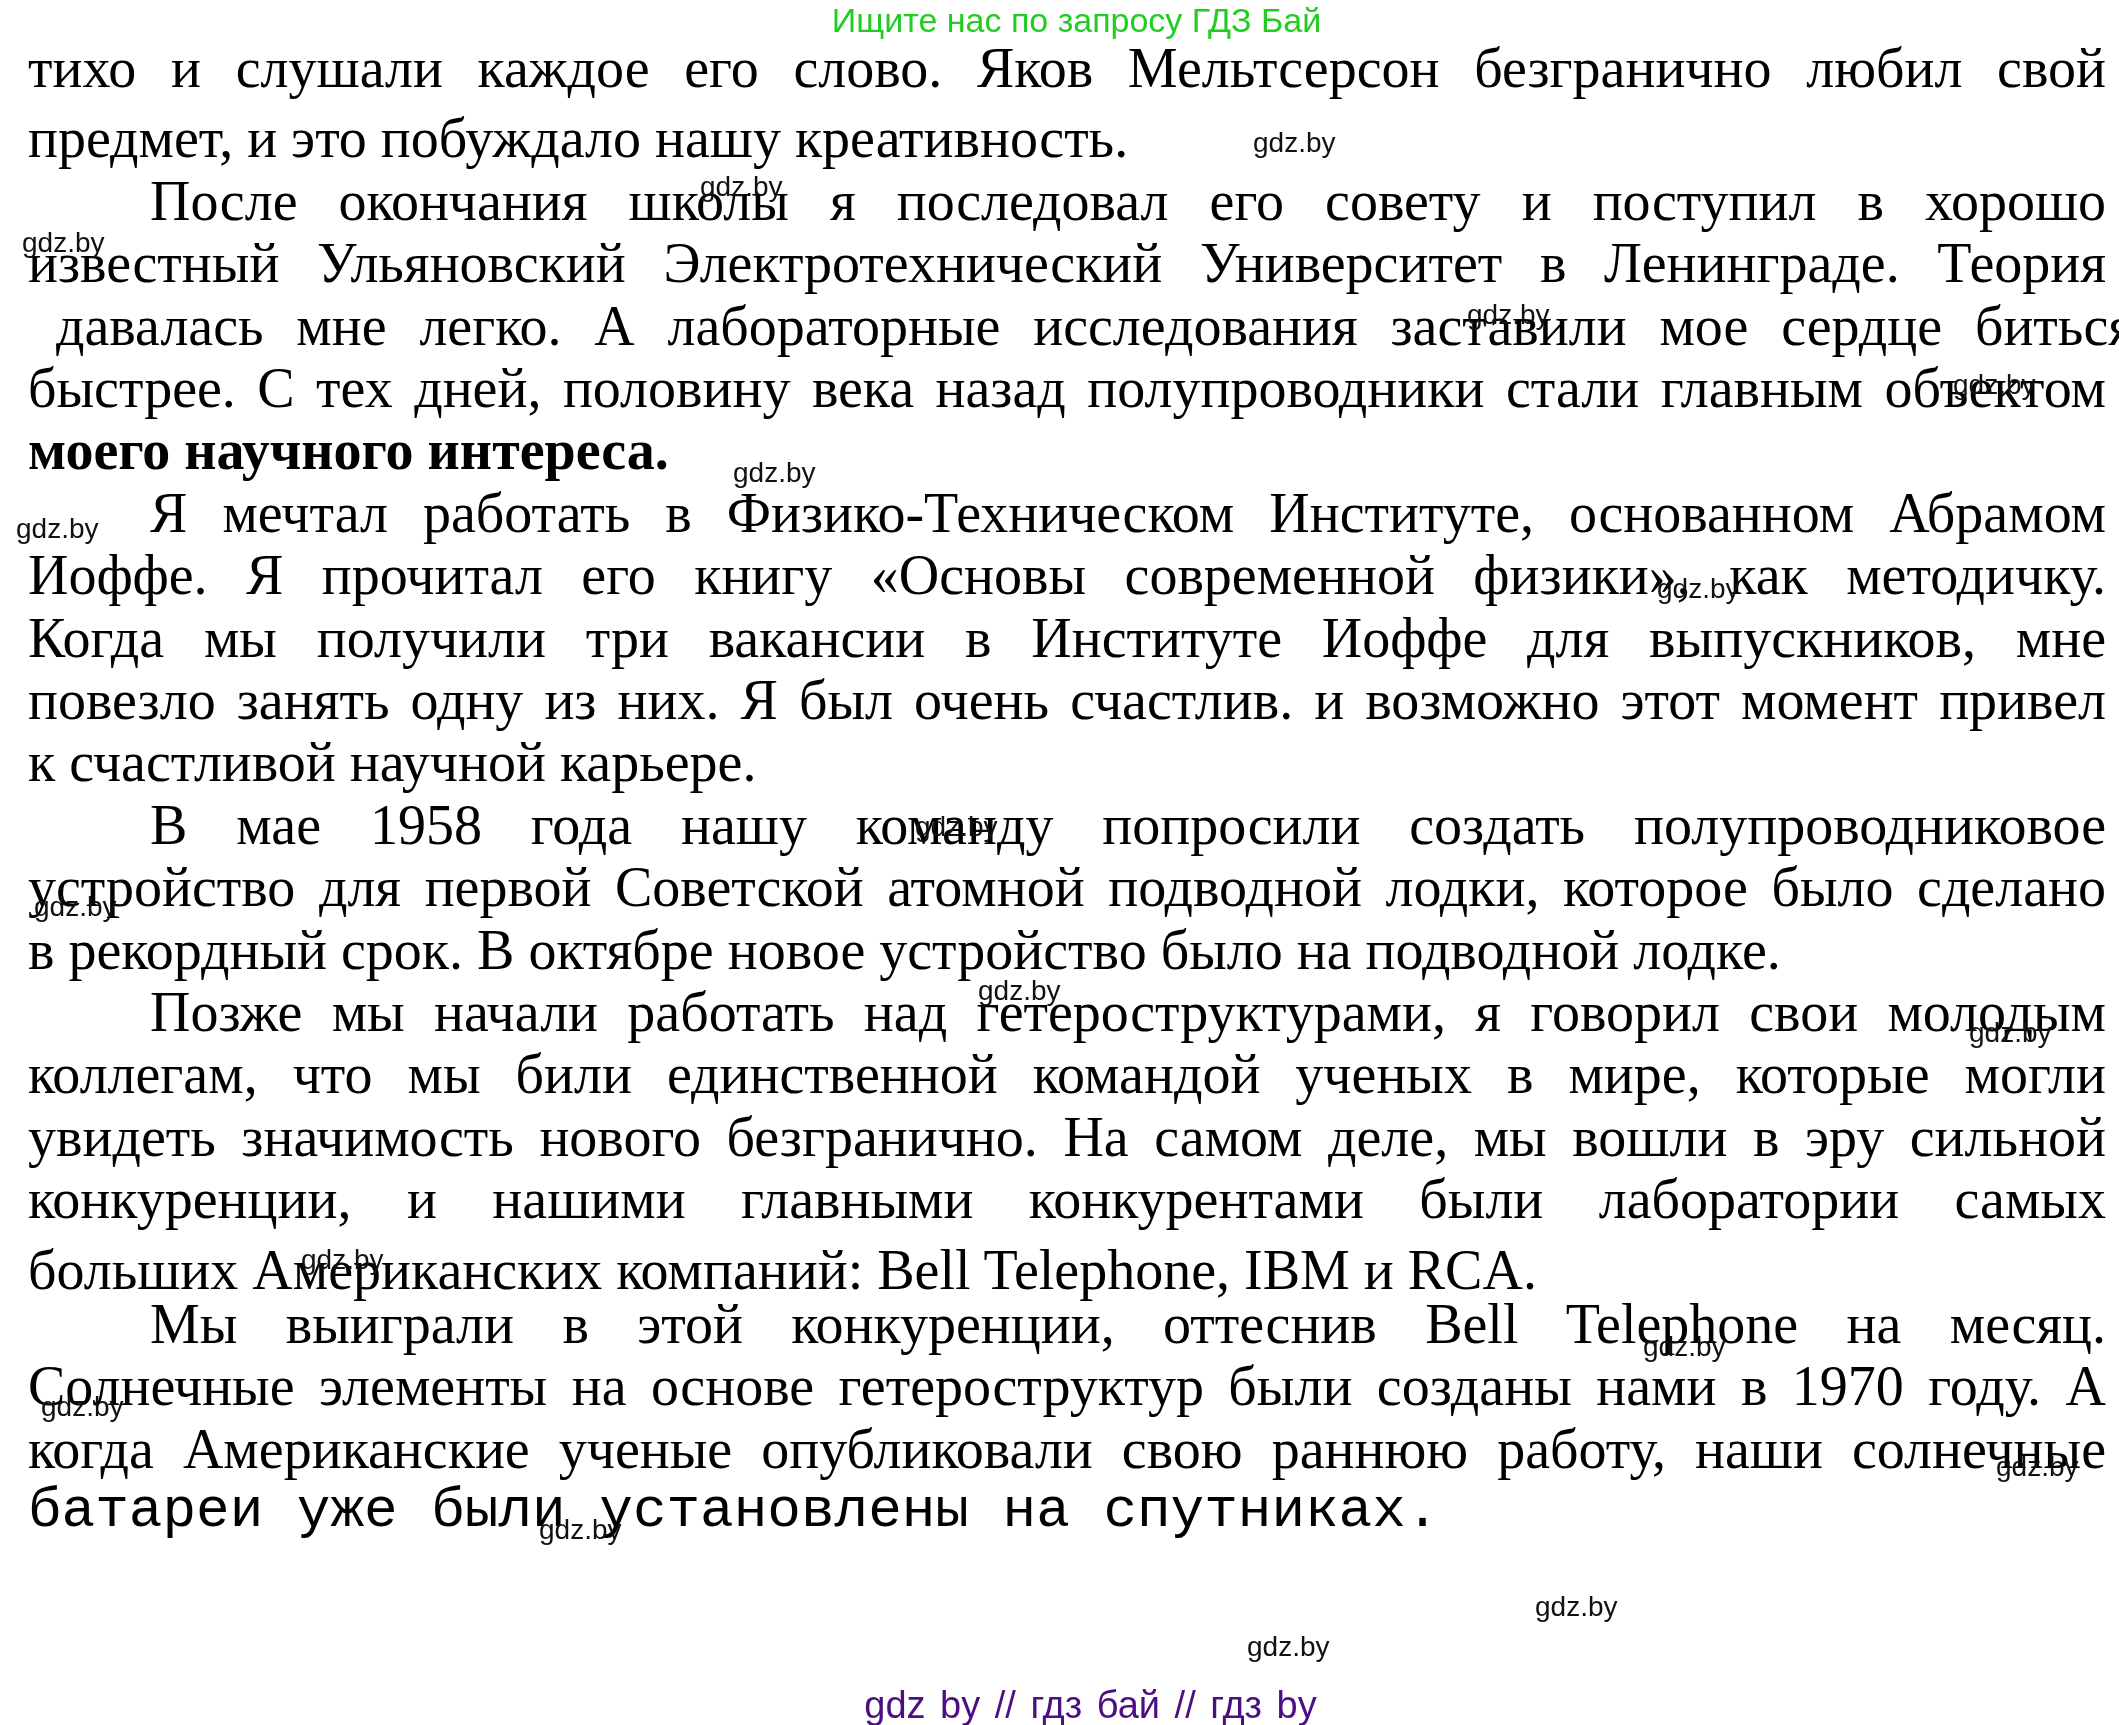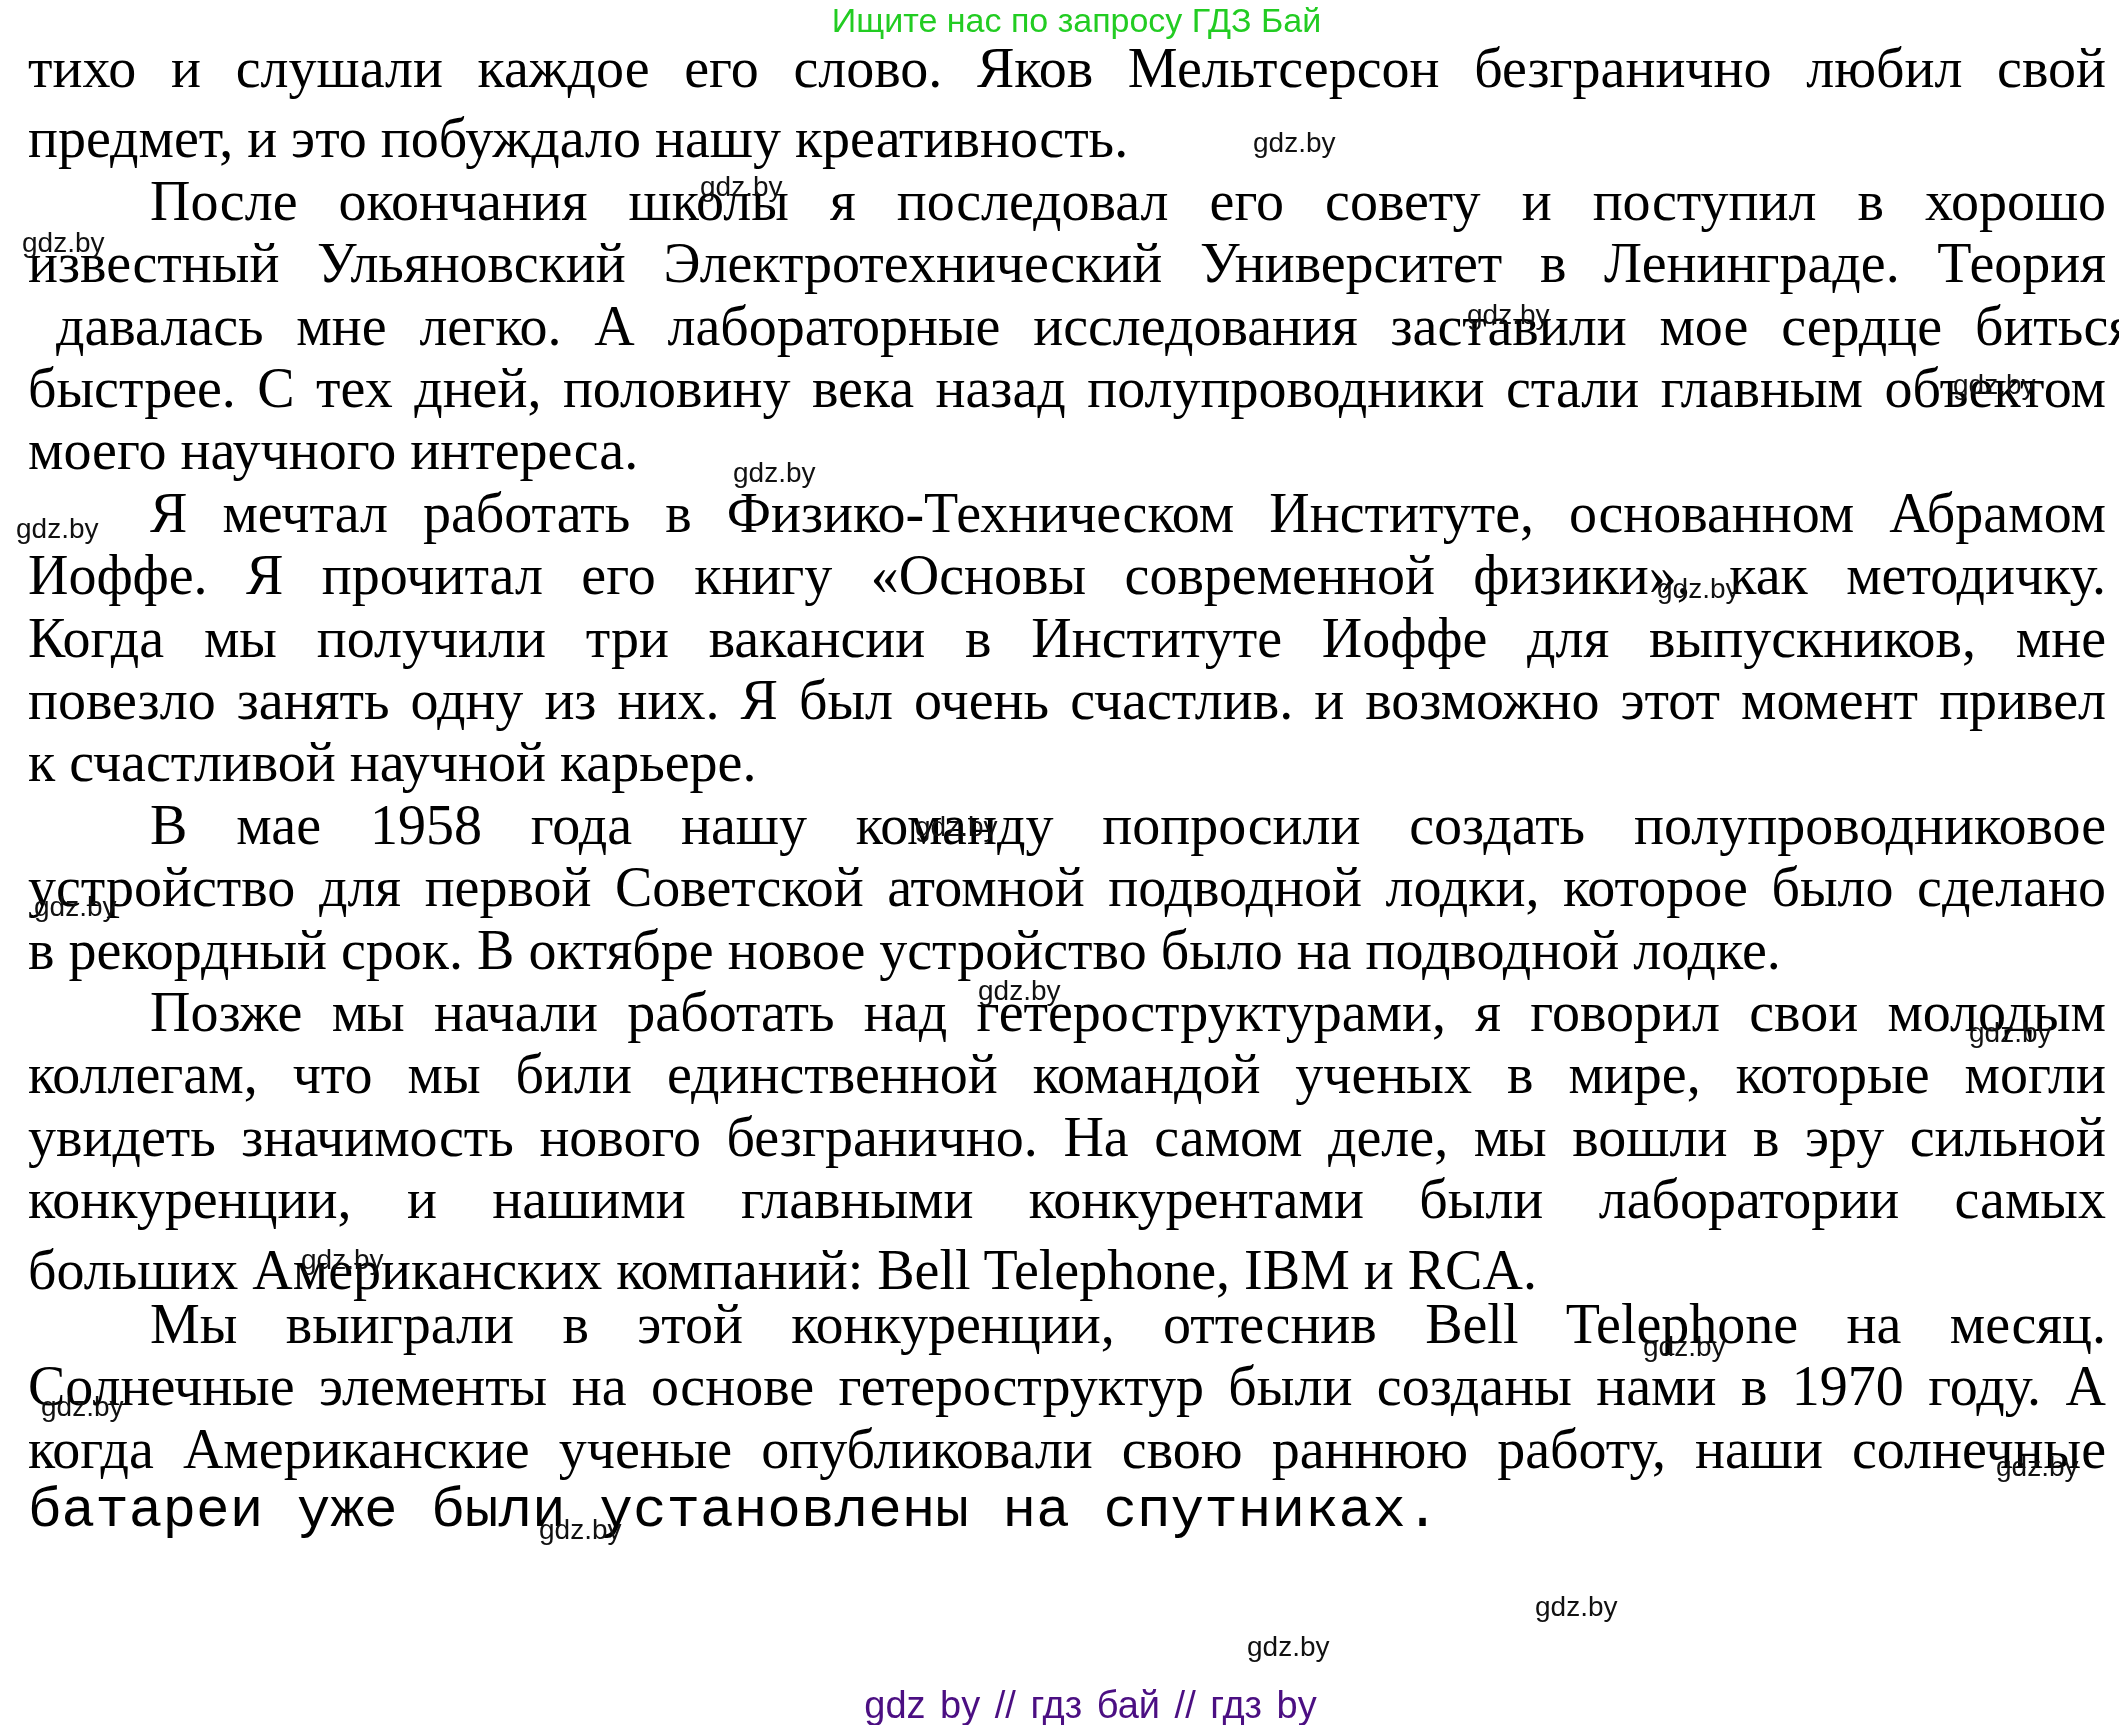--- a/index.html
+++ b/index.html
@@ -34,21 +34,21 @@
 
 <div class="header">Ищите нас по запросу ГДЗ Бай</div>
 
 <div id="doc">
     <div class="line" style="top: 35px;">тихо и слушали каждое его слово. Яков Мельтсерсон безгранично любил свой</div>
     <div class="line last" style="top: 105.4px;">предмет, и это побуждало нашу креативность.</div>
     <div class="line indent" style="top: 167.8px;">После окончания школы я последовал его совету и поступил в хорошо</div>
     <div class="line" style="top: 230.2px;">известный Ульяновский Электротехнический Университет в Ленинграде. Теория</div>
     <div class="line" style="top: 292.6px; margin-left: 28px;">давалась мне легко. А лабораторные исследования заставили мое сердце биться</div>
     <div class="line" style="top: 355px;">быстрее. С тех дней, половину века назад полупроводники стали главным объектом</div>
-    <div class="line last" style="top: 417.4px;">моего научного интереса.</div>
+    <div class="line last" style="top: 417.4px; font-weight: bold;">моего научного интереса.</div>
     <div class="line indent" style="top: 479.8px;">Я мечтал работать в Физико-Техническом Институте, основанном Абрамом</div>
     <div class="line" style="top: 542.2px;">Иоффе. Я прочитал его книгу «Основы современной физики», как методичку.</div>
     <div class="line" style="top: 604.6px;">Когда мы получили три вакансии в Институте Иоффе для выпускников, мне</div>
     <div class="line" style="top: 667px;">повезло занять одну из них. Я был очень счастлив. и возможно этот момент привел</div>
     <div class="line last" style="top: 729.4px;">к счастливой научной карьере.</div>
     <div class="line indent" style="top: 791.8px;">В мае 1958 года нашу команду попросили создать полупроводниковое</div>
     <div class="line" style="top: 854.2px;">устройство для первой Советской атомной подводной лодки, которое было сделано</div>
     <div class="line last" style="top: 916.6px;">в рекордный срок. В октябре новое устройство было на подводной лодке.</div>
     <div class="line indent" style="top: 979px;">Позже мы начали работать над гетероструктурами, я говорил свои молодым</div>
     <div class="line" style="top: 1041.4px;">коллегам, что мы били единственной командой ученых в мире, которые могли</div>

